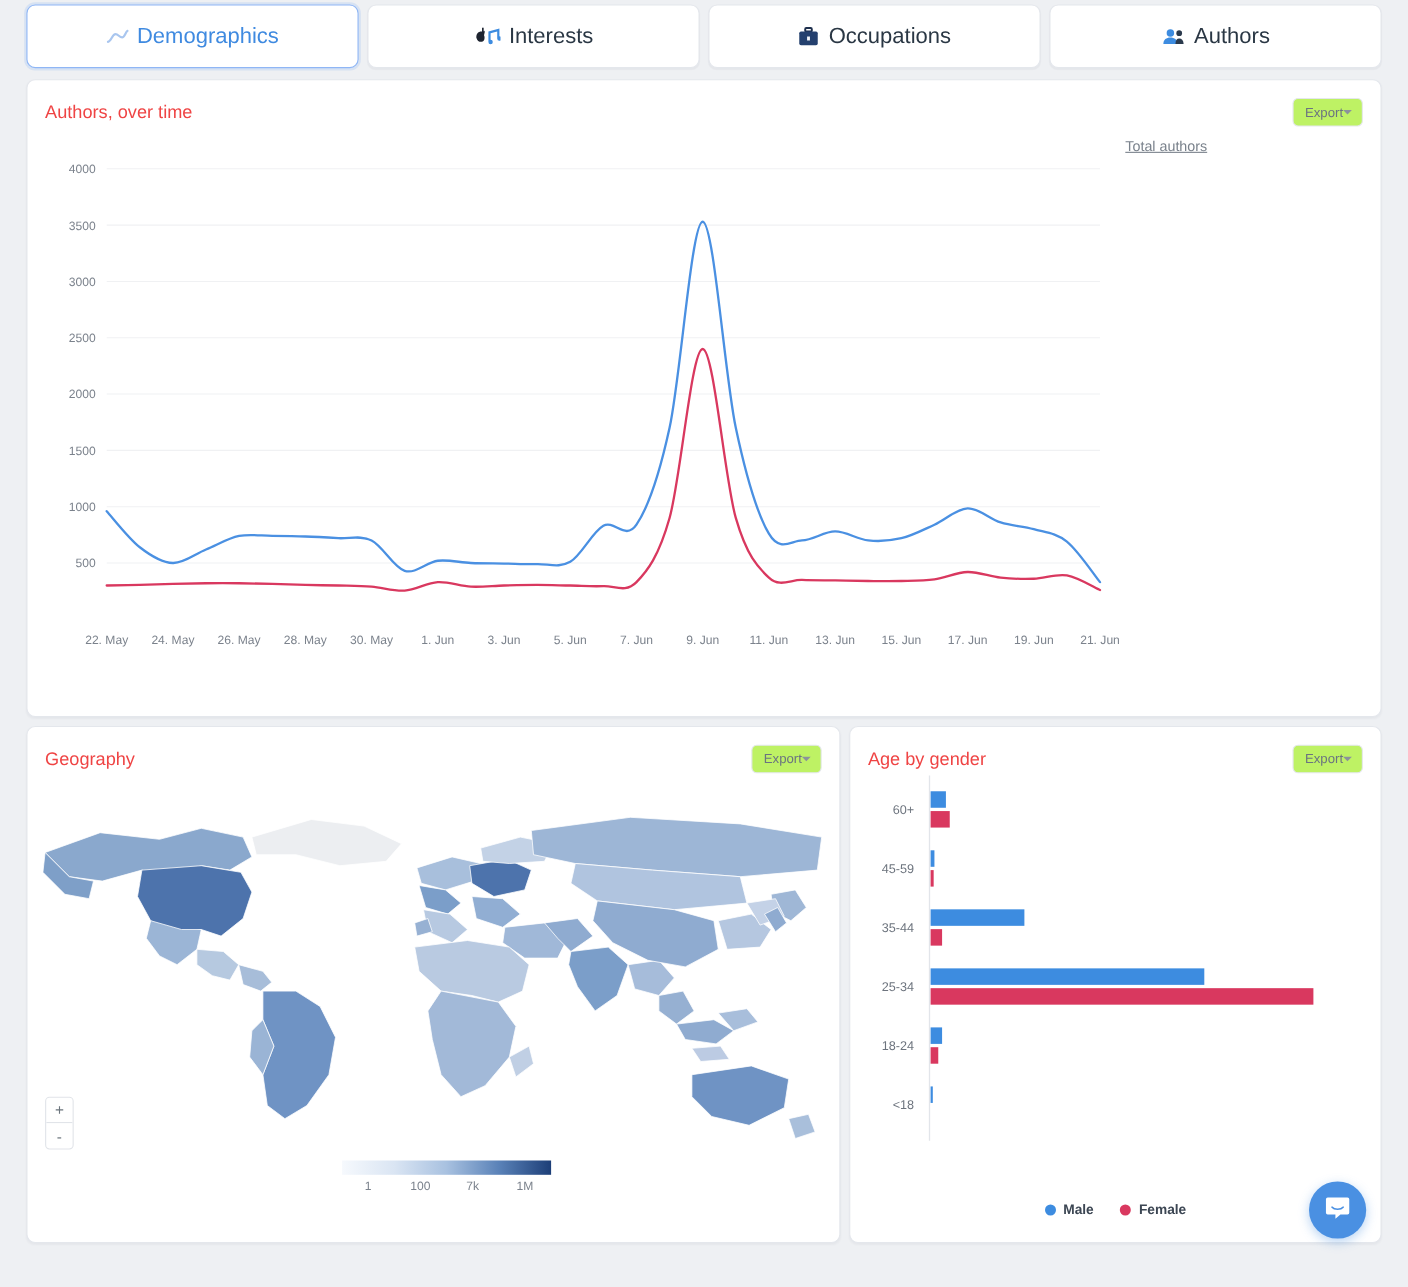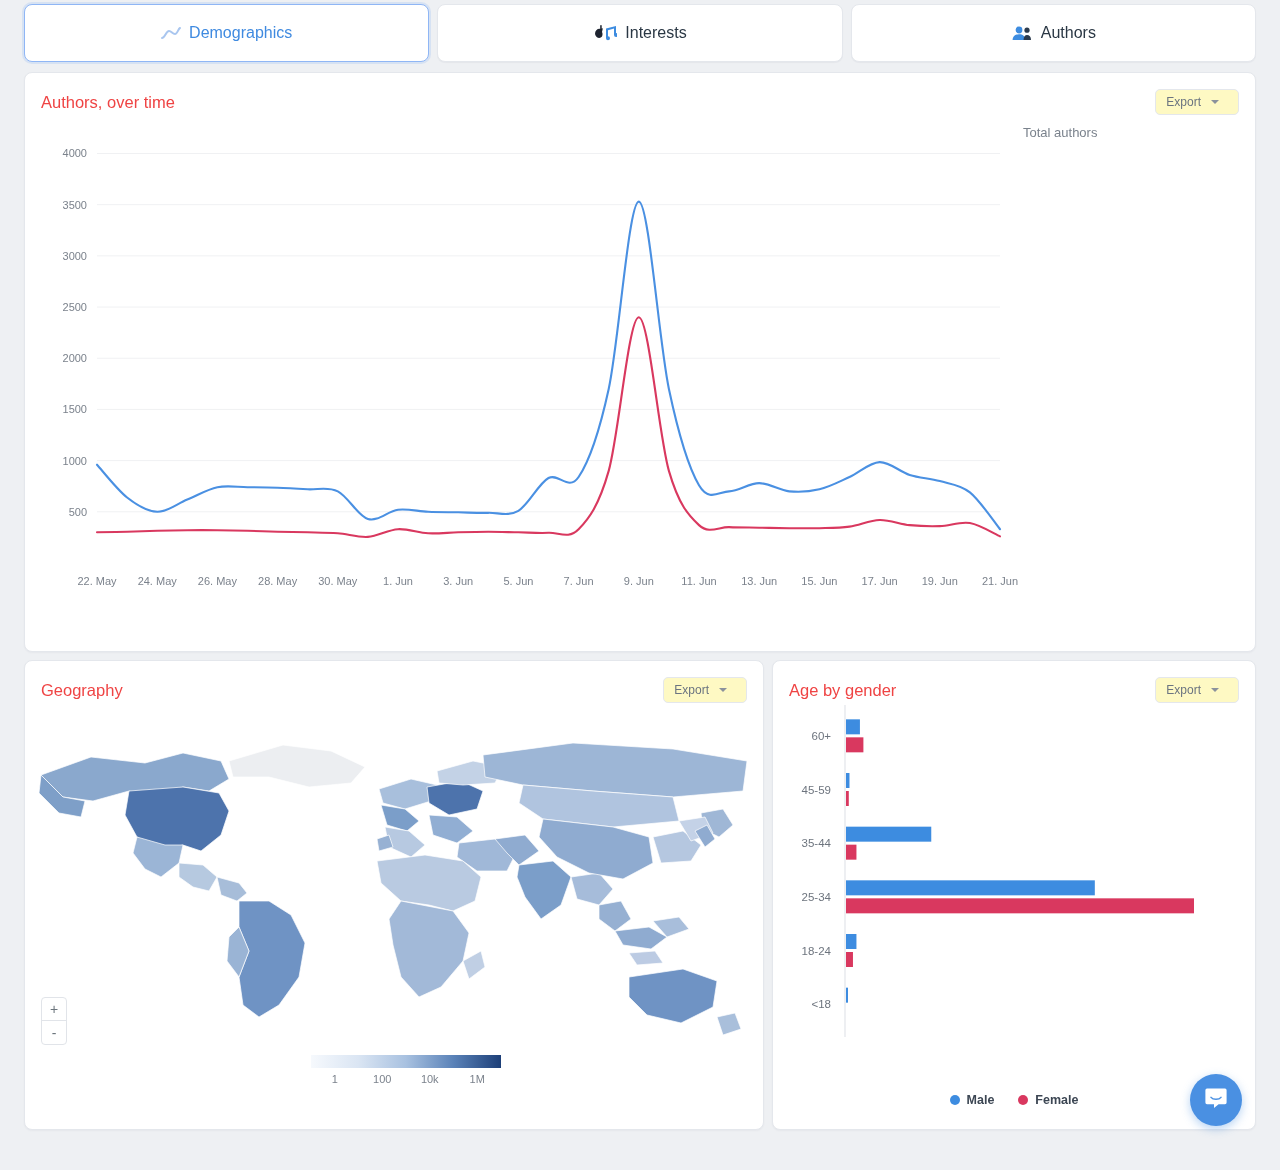--- a/index.html
+++ b/index.html
@@ -11,46 +11,46 @@
     color:#1f2933;
     overflow:hidden;
   }
   .app { position:absolute; left:24px; top:4px; width:1232px; height:1140px; }
 
   
   .tabs { display:flex; gap:8px; height:58px; }
   .tab {
     flex:1; background:#fff; border:1px solid #e4e7ec; border-radius:8px;
     display:flex; align-items:center; justify-content:center; gap:8px;
-    font-size:16px; color:#2a3744; cursor:pointer;
+    font-size:20px; color:#2a3744; cursor:pointer;
     box-shadow:0 1px 1px rgba(16,24,40,.04);
   }
   .tab.active { border:1px solid #8fb6f5; color:#3f8ae0; box-shadow:0 0 0 2px rgba(143,182,245,.25); }
   .tab .ticon { display:flex; align-items:center; }
 
   
   .card { background:#fff; border:1px solid #e4e7ec; border-radius:8px; position:relative;
           box-shadow:0 1px 2px rgba(16,24,40,.04); }
   .card-head { display:flex; align-items:center; justify-content:space-between;
                padding:16px 16px 4px 16px; }
   .card-title { font-size:16.5px; color:#ef4444; font-weight:400; }
   .export-btn {
-    border:1px solid #e4e7ec; border-radius:5px; background:#fef9c3;
-    font-size:12px; color:#6b7480; padding:5px 19px 5px 10px;
-    display:flex; align-items:center; gap:10px; cursor:pointer;
+    border:1px solid #e4e7ec; border-radius:5px; background:#bef264;
+    font-size:12px; color:#6b7480; padding:5px 9px 5px 10px;
+    display:flex; align-items:center; gap:0; cursor:pointer;
     font-family:"Liberation Sans", sans-serif;
   }
   .caret { width:0;height:0;border-left:4px solid transparent;border-right:4px solid transparent;
            border-top:4.5px solid #8b929c; }
 
   
   #main-card { margin-top:10px; height:580px; }
   .chart-wrap { position:absolute; left:0; top:40px; width:1000px; height:610px; }
   .stats { position:absolute; right:0; top:52px; width:232px; padding-left:0; }
-  .stat-total-label { font-size:13px; color:#7a828c; }
+  .stat-total-label { font-size:13px; color:#7a828c;text-decoration:underline; }
   .stat-total-value { font-size:28px; color:#101828; margin-top:6px; letter-spacing:.2px;}
   .stat-row { margin-top:20px; position:relative; height:58px; }
   .stat-row.first { margin-top:48px; }
   .stat-name { font-size:17px; color:#15202b; }
   .stat-sub { font-size:13px; color:#868e98; margin-top:5px; }
   .stat-fig { position:absolute; right:52px; top:-2px; }
 
   .legend { position:absolute; left:0; right:232px; top:608px; display:flex;
             justify-content:center; gap:28px; align-items:center; }
   .legend-item { display:flex; align-items:center; gap:8px; font-size:12.5px; color:#3c4653; font-weight:bold;}
@@ -101,20 +101,30 @@
     </div>
     <div class="tab">
       <span class="ticon">
         <svg width="24" height="19" viewBox="0 0 24 19">
           <path d="M2 10 C2 6 5 4 8 5 C9 3 10 4 9.6 5.6 L9 8 C9.6 9 9.8 11 9 12.6 C7.4 15 3 14.6 2 10 Z" fill="#1e2430"></path>
           <rect x="7.2" y="1.2" width="1.5" height="4" fill="#1e2430"></rect>
           <path d="M13 14.2 a2 2 0 1 0 2 -2 V6.2 l6 -1.6 V11 a2 2 0 1 0 2 -2 V2 l-10 2.6 Z" fill="#3d8ce0"></path>
         </svg>
       </span>
       <span>Interests</span>
+    </div>
+    <div class="tab">
+      <span class="ticon">
+        <svg width="20" height="19" viewBox="0 0 20 19">
+          <rect x="7" y="1.5" width="6" height="3.2" rx="1" fill="none" stroke="#1e2f4d" stroke-width="1.8"></rect>
+          <rect x="1.6" y="4.6" width="16.8" height="12.6" rx="1.6" fill="#24406e"></rect>
+          <rect x="8.7" y="9.2" width="2.6" height="3.6" fill="#f4f6f9"></rect>
+        </svg>
+      </span>
+      <span>Occupations</span>
     </div>
     <div class="tab">
       <span class="ticon">
         <svg width="22" height="17" viewBox="0 0 22 17">
           <circle cx="8" cy="5" r="3.4" fill="#3d8ce0"></circle>
           <path d="M1.6 15 C1.6 11.2 4.4 9.2 8 9.2 C11.6 9.2 14.4 11.2 14.4 15 Z" fill="#3d8ce0"></path>
           <circle cx="16" cy="5.2" r="2.6" fill="#2b3a4d"></circle>
           <path d="M12.6 15 C12.6 11.6 14 10 16 10 C18.4 10 20 11.8 20 15 Z" fill="#2b3a4d"></path>
         </svg>
       </span>
@@ -244,21 +254,21 @@
       <div class="zoomctl">
         <div>+</div>
         <div>-</div>
       </div>
 
       <div class="scale">
         <div class="scale-bar"></div>
         <div class="scale-ticks">
           <span>1</span>
           <span>100</span>
-          <span>10k</span>
+          <span>7k</span>
           <span>1M</span>
         </div>
       </div>
     </div>
 
     <div class="card" id="age-card">
       <div class="card-head">
         <div class="card-title">Age by gender</div>
         <button class="export-btn">
           <span>Export</span>

